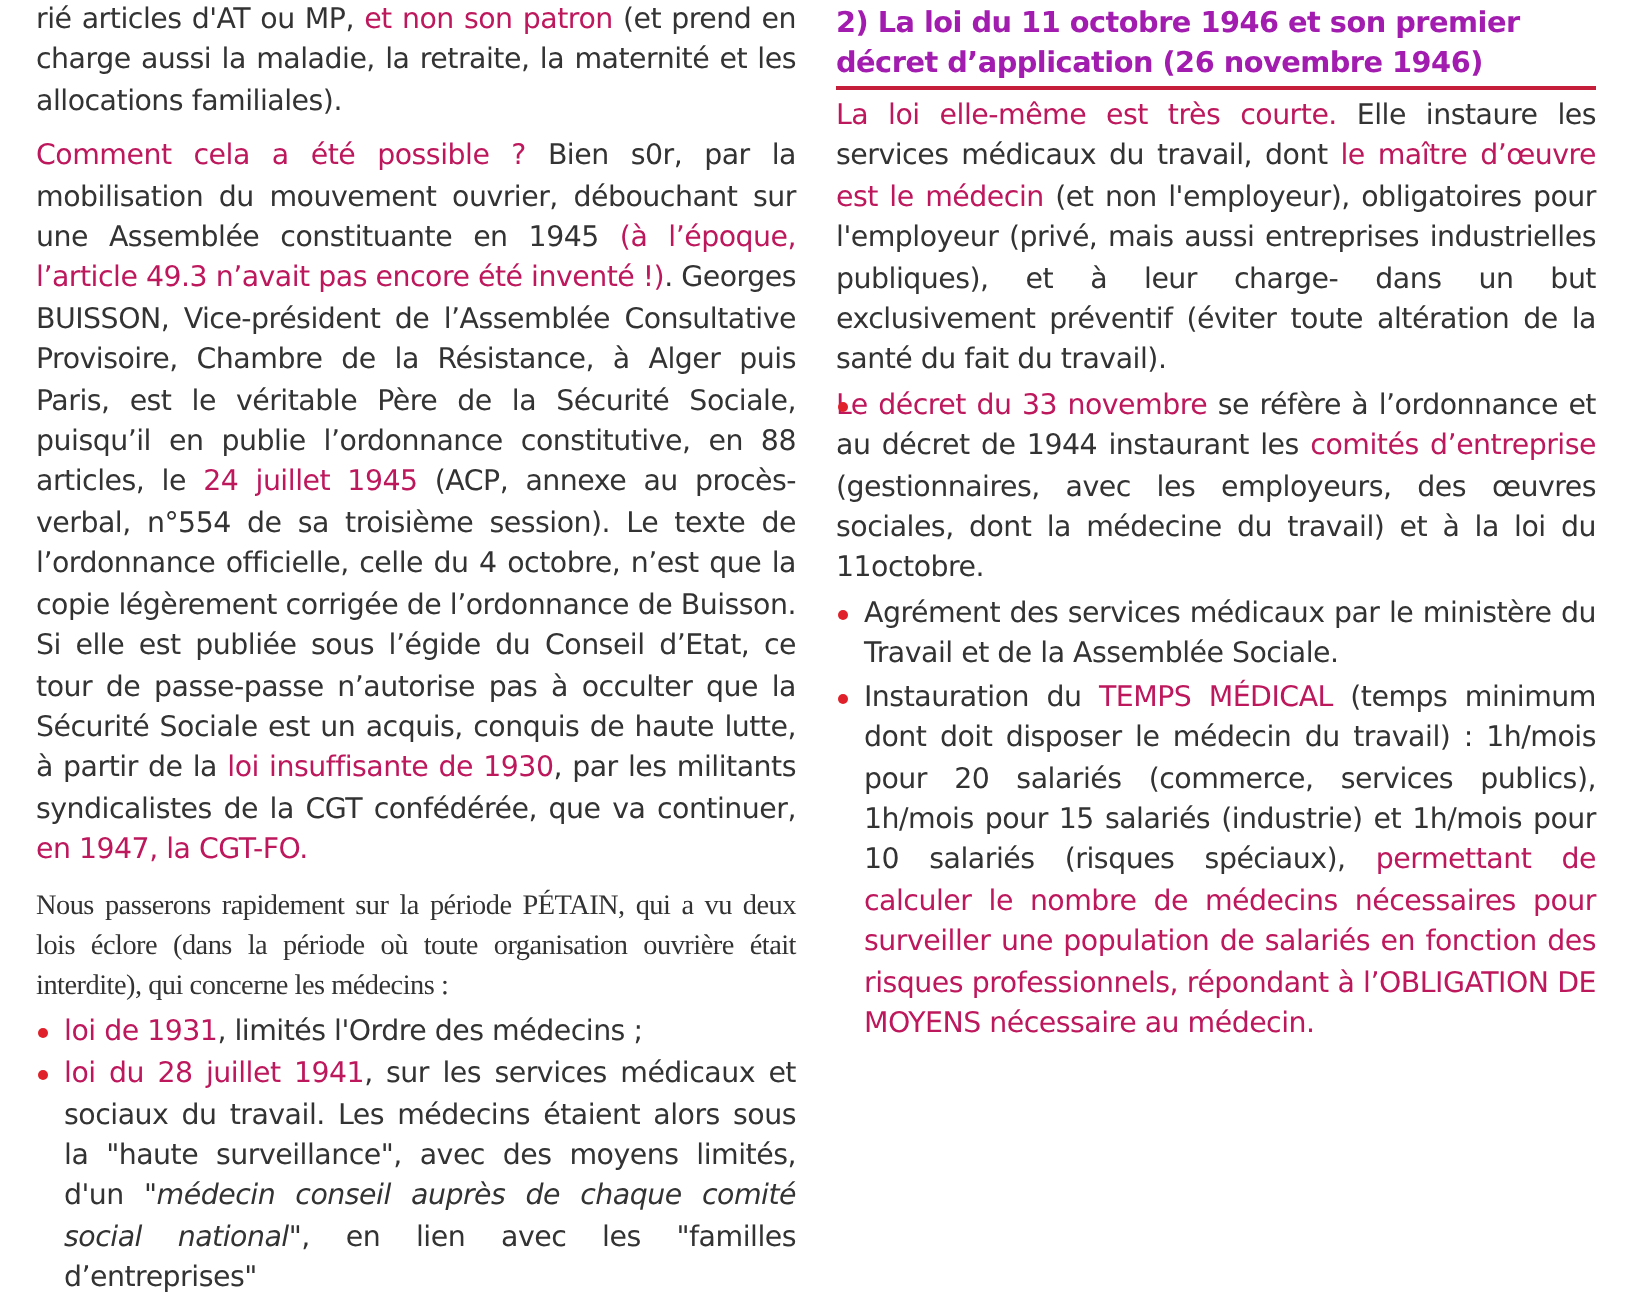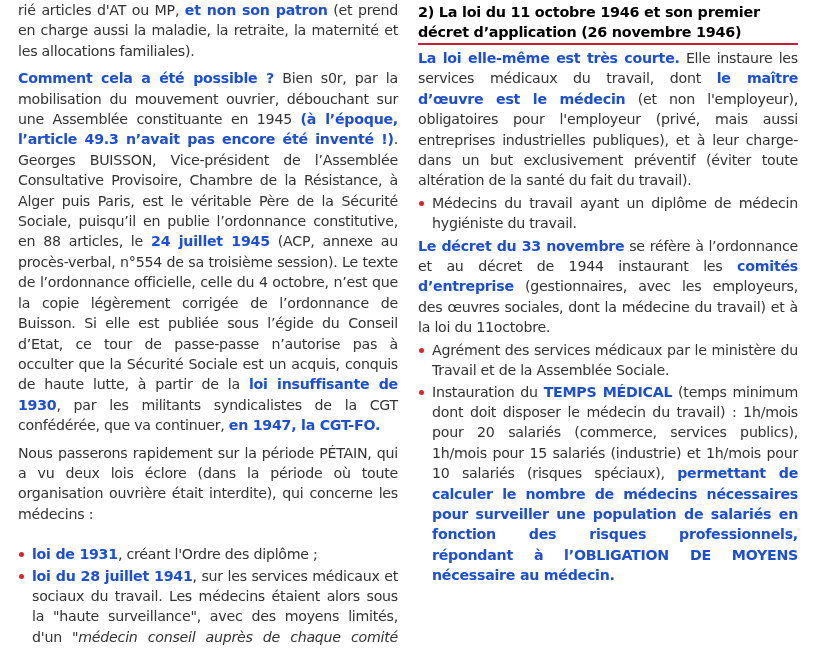--- a/index.html
+++ b/index.html
@@ -2,52 +2,52 @@
 <html><head>
 <meta charset="utf-8">
 <style>
   html, body { margin:0; padding:0; background:#ffffff; }
   body { width:825px; height:649px; overflow:hidden; position:relative;
          font-family:"DejaVu Sans", sans-serif; color:#333333; }
   .col { position:absolute; top:0; font-size:14.2px; line-height:20.4px; letter-spacing:-0.25px; }
   .col-left { left:18px; width:380px; }
   .col-right { left:418px; width:380px; }
   p { margin:0 0 7px 0; text-align:justify; }
-  b { font-weight:bold; color:#1d4ed8; }
+  b { font-weight:normal; color:#be185d; }
   i { font-style:italic; }
-  .title { color:#000000; font-weight:bold; font-size:14.4px; line-height:20px;
+  .title { color:#a21caf; font-weight:bold; font-size:14.4px; line-height:20px;
            border-bottom:2px solid #c41e3a; padding-bottom:1px; margin:2px 0 3px 0; }
   ul { list-style:none; margin:0 0 5px 0; padding:0; }
   li { position:relative; padding-left:14px; text-align:justify; margin-bottom:1px; }
   .bullet { position:absolute; left:1px; top:8px; width:5px; height:5px;
             border-radius:50%; background:#e0202a; }
 </style>
 </head>
 <body>
 
 <div class="col col-left">
   <p><span>rié articles d'AT ou MP, </span><b>et non son patron</b><span> (et prend en charge aussi la maladie, la retraite, la maternité et les allocations familiales).</span></p>
 
   <p><b>Comment cela a été possible ?</b><span> Bien s0r, par la mobilisation du mouvement ouvrier, débouchant sur une Assemblée constituante en 1945 </span><b>(à l’époque, l’article 49.3 n’avait pas encore été inventé !)</b><span>. Georges BUISSON, Vice-président de l’Assemblée Consultative Provisoire, Chambre de la Résistance, à Alger puis Paris, est le véritable Père de la Sécurité Sociale, puisqu’il en publie l’ordonnance constitutive, en 88 articles, le </span><b>24 juillet 1945</b><span> (ACP, annexe au procès-verbal, n°554 de sa troisième session). Le texte de l’ordonnance officielle, celle du 4 octobre, n’est que la copie légèrement corrigée de l’ordonnance de Buisson. Si elle est publiée sous l’égide du Conseil d’Etat, ce tour de passe-passe n’autorise pas à occulter que la Sécurité Sociale est un acquis, conquis de haute lutte, à partir de la </span><b>loi insuffisante de 1930</b><span>, par les militants syndicalistes de la CGT confédérée, que va continuer, </span><b>en 1947, la CGT-FO.</b></p>
 
-  <p style="margin-bottom:20px;">Nous passerons rapidement sur la période PÉTAIN, qui a vu deux lois éclore (dans la période où toute organisation ouvrière était interdite), qui concerne les médecins :</p>
+  <p style="margin-bottom:2px;font-family:Liberation Serif, serif;">Nous passerons rapidement sur la période PÉTAIN, qui a vu deux lois éclore (dans la période où toute organisation ouvrière était interdite), qui concerne les médecins :</p>
 
   <ul>
-    <li><span class="bullet"></span><b>loi de 1931</b><span>, créant l'Ordre des diplôme ;</span></li>
+    <li><span class="bullet"></span><b>loi de 1931</b><span>, limités l'Ordre des médecins ;</span></li>
     <li><span class="bullet"></span><b>loi du 28 juillet 1941</b><span>, sur les services médicaux et sociaux du travail. Les médecins étaient alors sous la "haute surveillance", avec des moyens limités, d'un </span><i>"médecin conseil auprès de chaque comité social national"</i><span>, en lien avec les "familles d’entreprises"</span></li>
   </ul>
 </div>
 
 <div class="col col-right">
   <div class="title">2) La loi du 11 octobre 1946 et son premier décret d’application (26 novembre 1946)</div>
 
   <p style="margin-bottom:2px;"><b>La loi elle-même est très courte.</b><span> Elle instaure les services médicaux du travail, dont </span><b>le maître d’œuvre est le médecin</b><span> (et non l'employeur), obligatoires pour l'employeur (privé, mais aussi entreprises industrielles publiques), et à leur charge- dans un but exclusivement préventif (éviter toute altération de la santé du fait du travail).</span></p>
 
   <ul style="margin-bottom:2px;">
-    <li><span class="bullet"></span><span>Médecins du travail ayant un diplôme de médecin hygiéniste du travail.</span></li>
+    <li><span class="bullet"></span></li>
   </ul>
 
   <p style="margin-bottom:2px;"><b>Le décret du 33 novembre</b><span> se réfère à l’ordonnance et au décret de 1944 instaurant les </span><b>comités d’entreprise</b><span> (gestionnaires, avec les employeurs, des œuvres sociales, dont la médecine du travail) et à la loi du 11octobre.</span></p>
 
   <ul>
     <li><span class="bullet"></span><span>Agrément des services médicaux par le ministère du Travail et de la Assemblée Sociale.</span></li>
     <li><span class="bullet"></span><span>Instauration du </span><b>TEMPS MÉDICAL</b><span> (temps minimum dont doit disposer le médecin du travail) : 1h/mois pour 20 salariés (commerce, services publics), 1h/mois pour 15 salariés (industrie) et 1h/mois pour 10 salariés (risques spéciaux), </span><b>permettant de calculer le nombre de médecins nécessaires pour surveiller une population de salariés en fonction des risques professionnels, répondant à l’OBLIGATION DE MOYENS nécessaire au médecin.</b></li>
     <li></li>
   </ul>
 </div>

